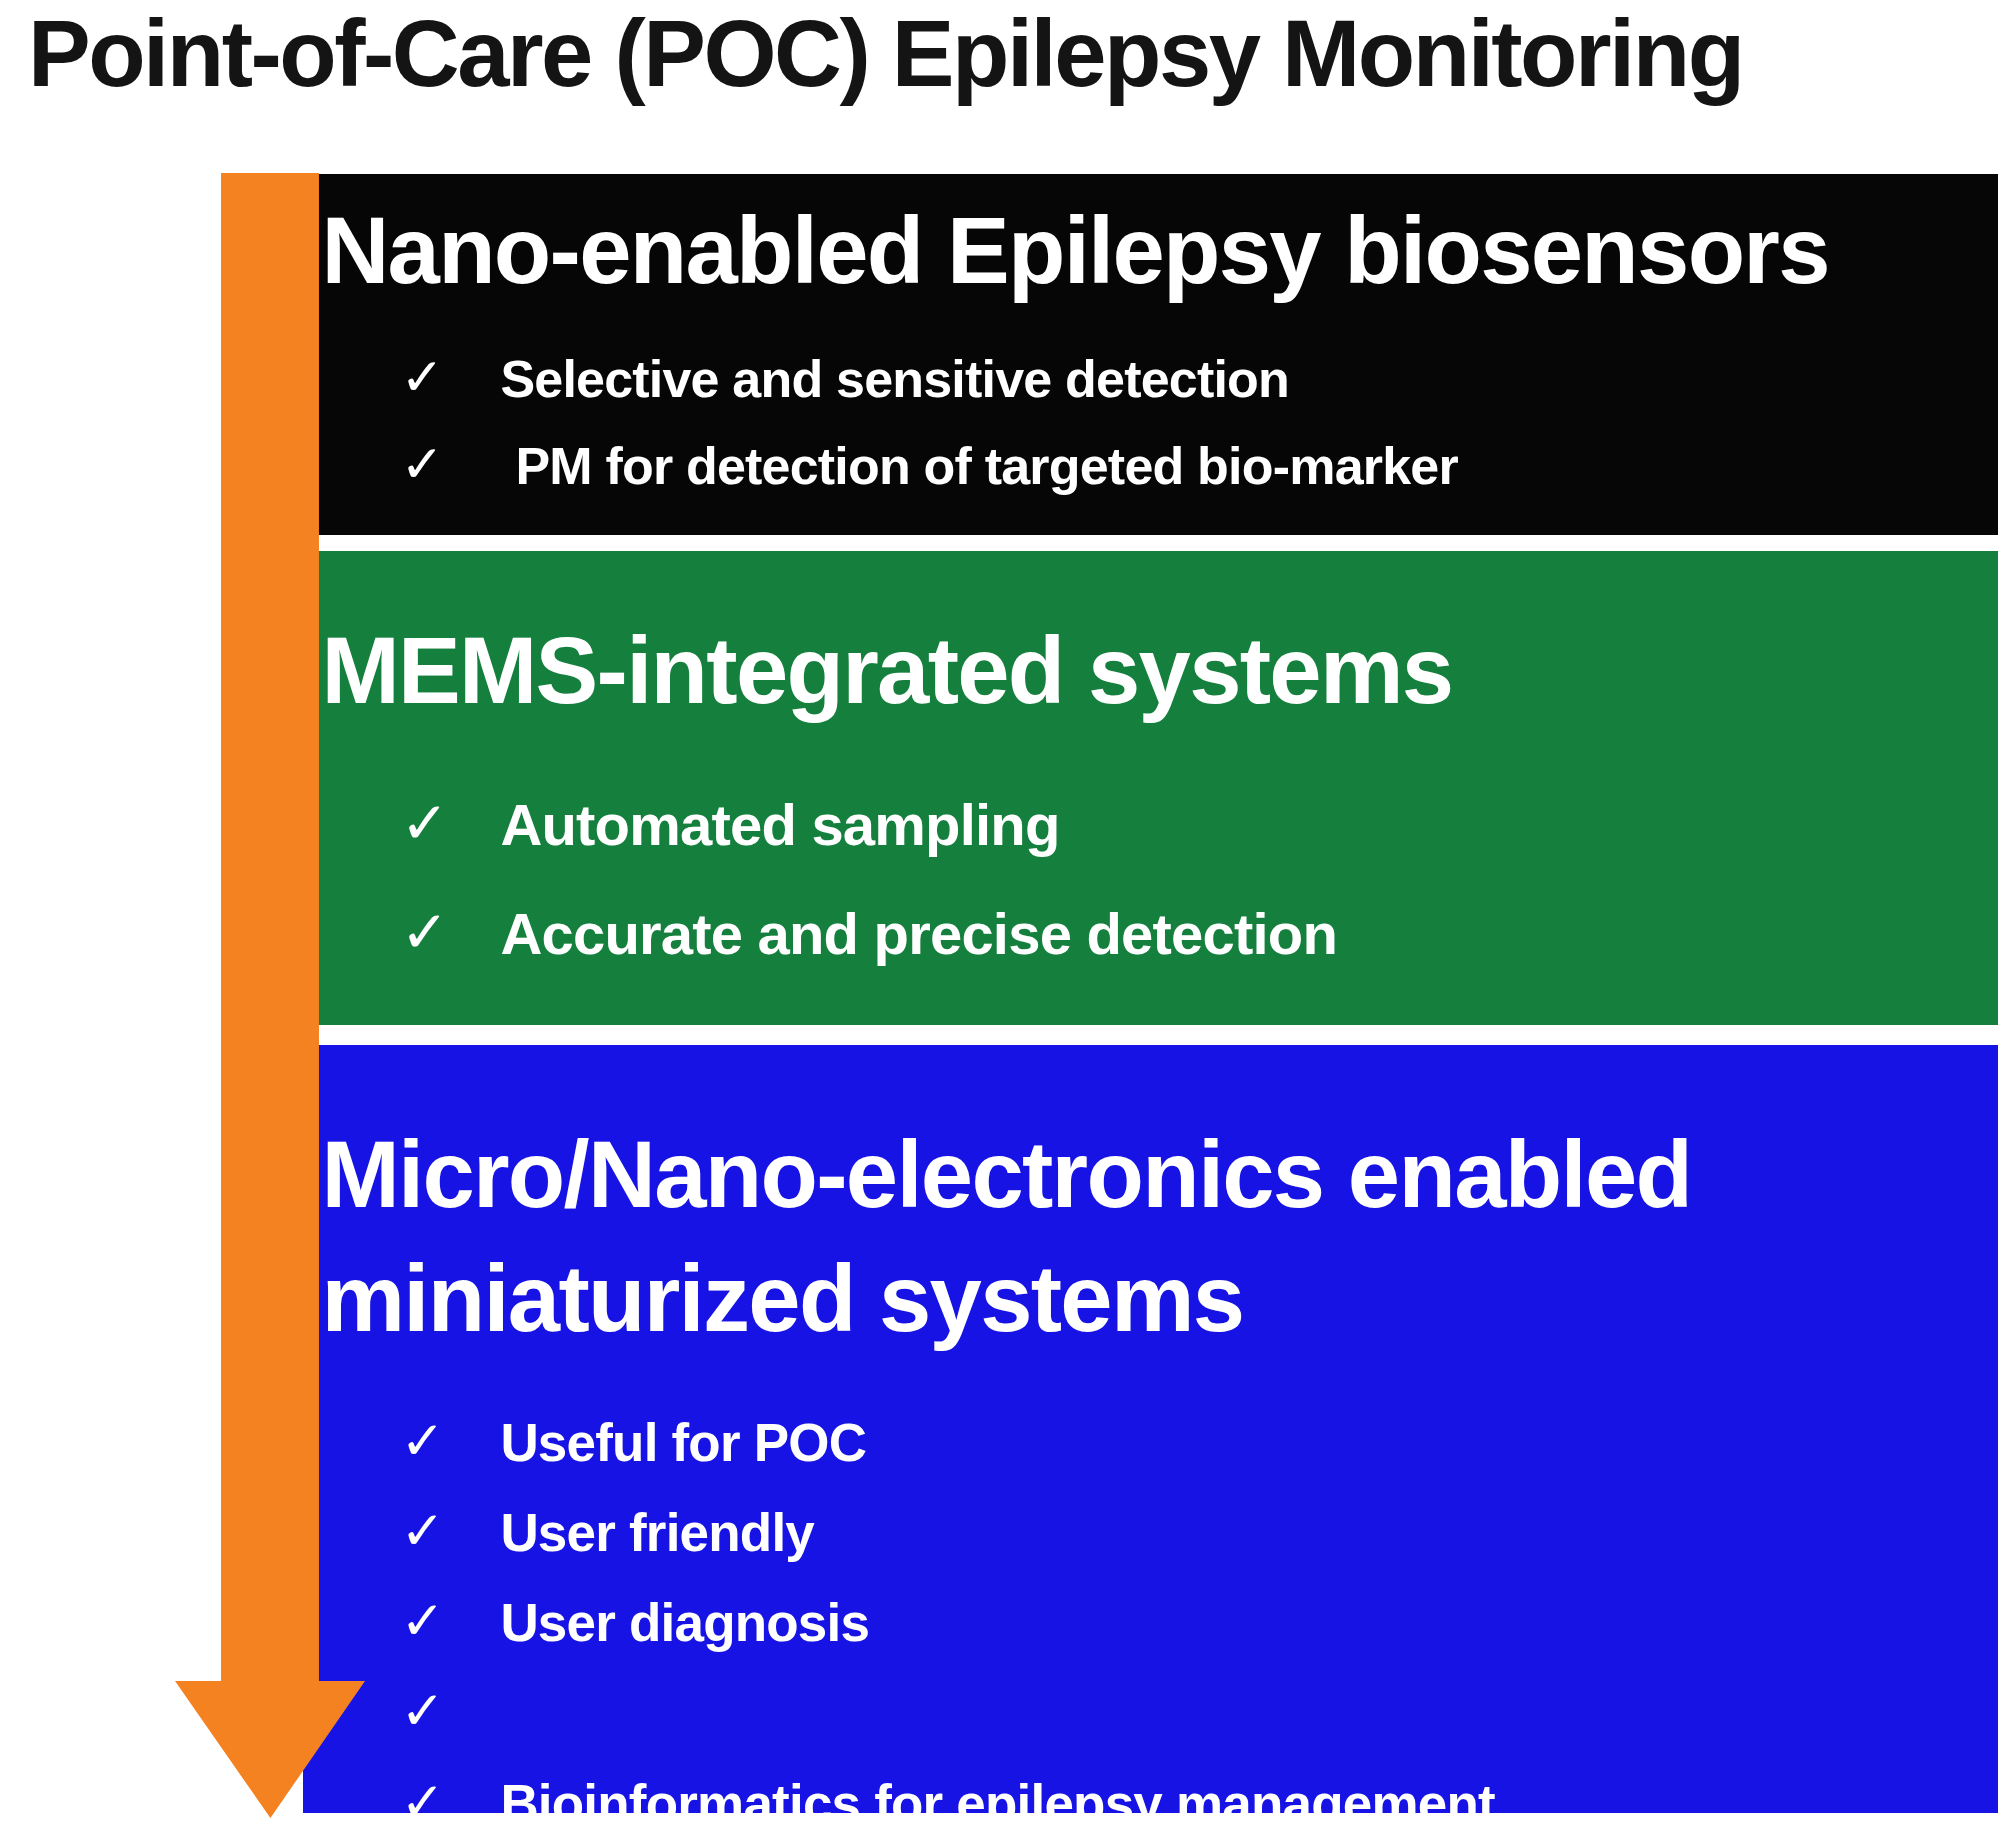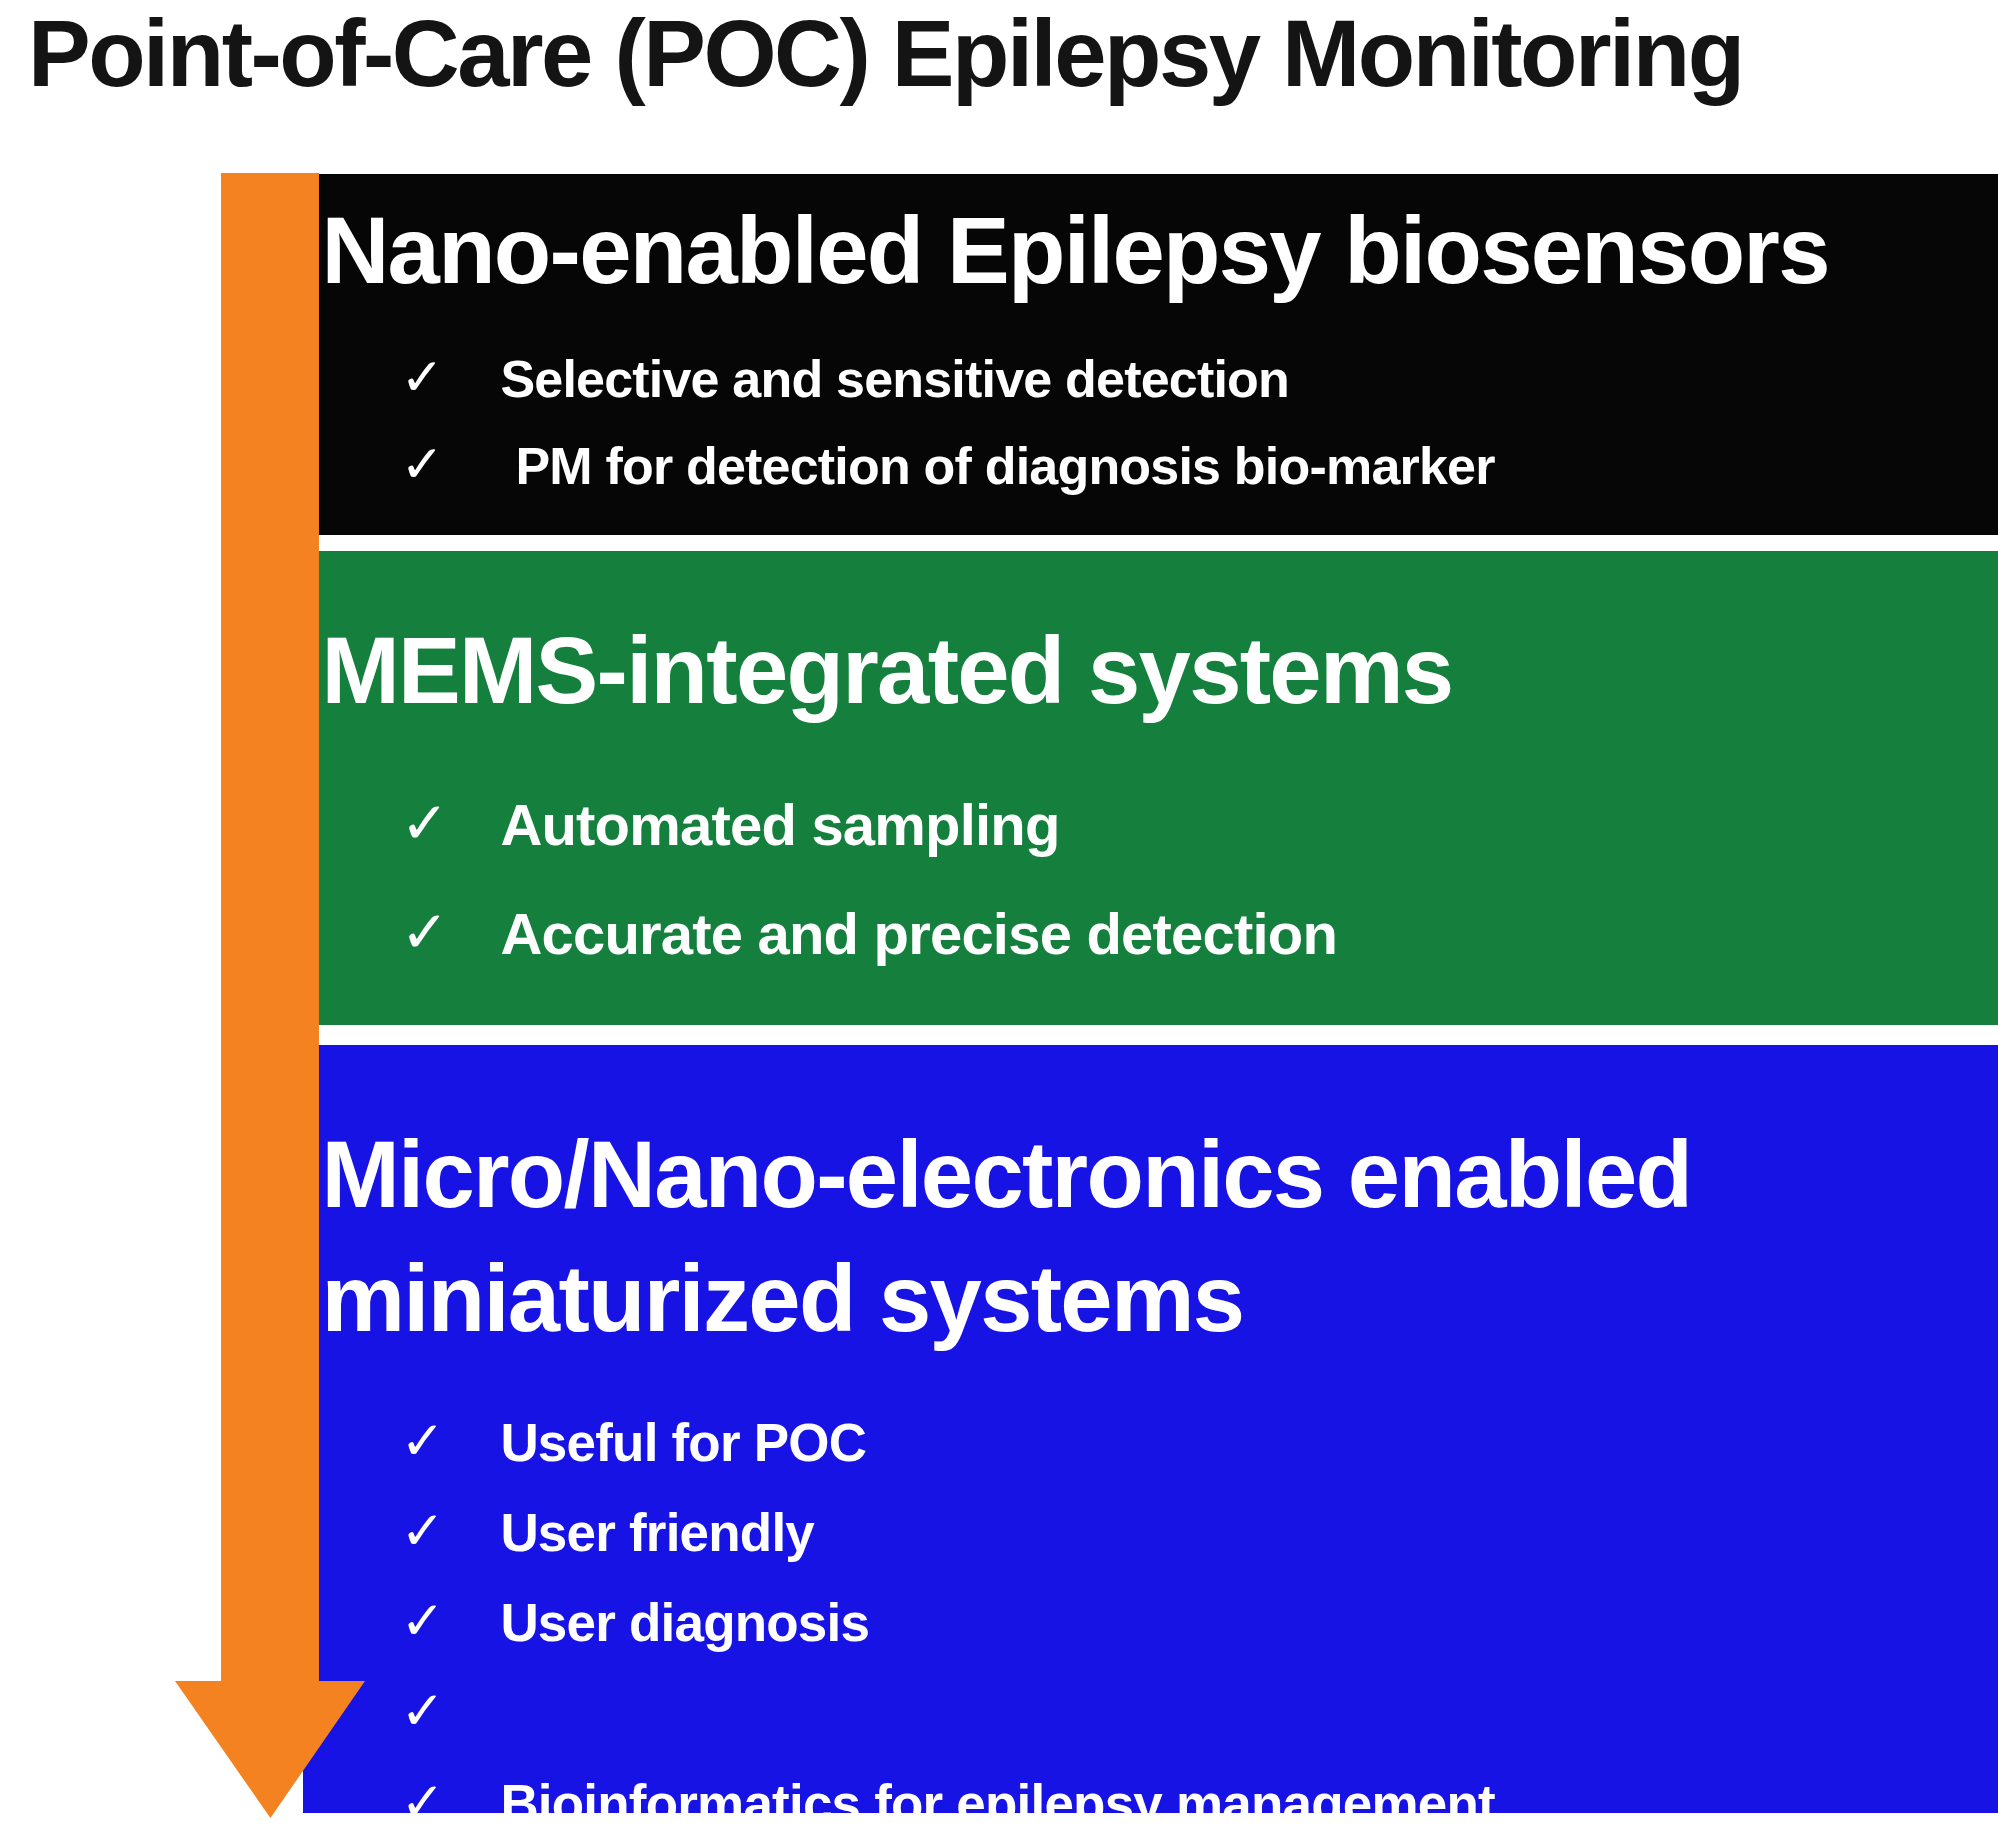--- a/index.html
+++ b/index.html
@@ -92,21 +92,21 @@
 
   <section class="box box-black" style="background-color: rgb(6, 6, 6);">
     <h2 class="box-title">Nano-enabled Epilepsy biosensors</h2>
     <ul class="items">
       <li class="item">
         <span class="check">✓</span>
         <span class="item-text">Selective and sensitive detection</span>
       </li>
       <li class="item">
         <span class="check">✓</span>
-        <span class="item-text">PM for detection of diagnosis bio-marker</span>
+        <span class="item-text">PM for detection of targeted bio-marker</span>
       </li>
     </ul>
   </section>
 
   <section class="box box-red" style="background-color: #15803d;">
     <h2 class="box-title">MEMS-integrated systems</h2>
     <ul class="items">
       <li class="item">
         <span class="check">✓</span>
         <span class="item-text">Automated sampling</span>

